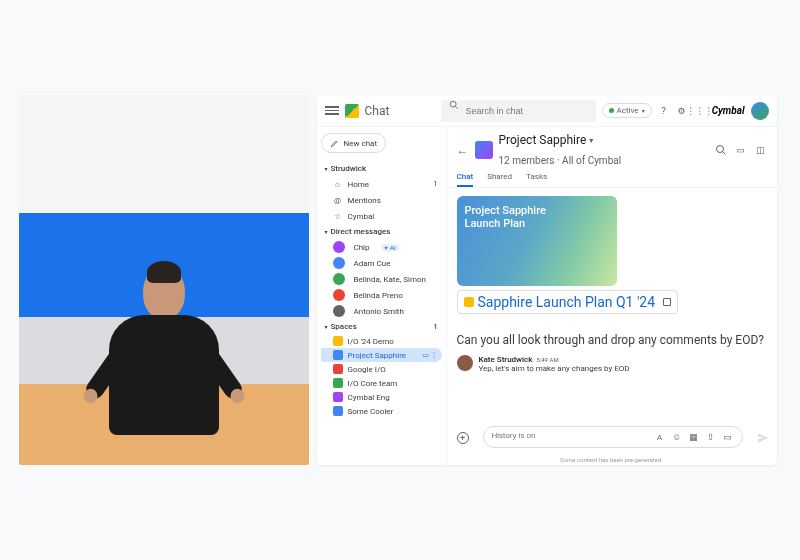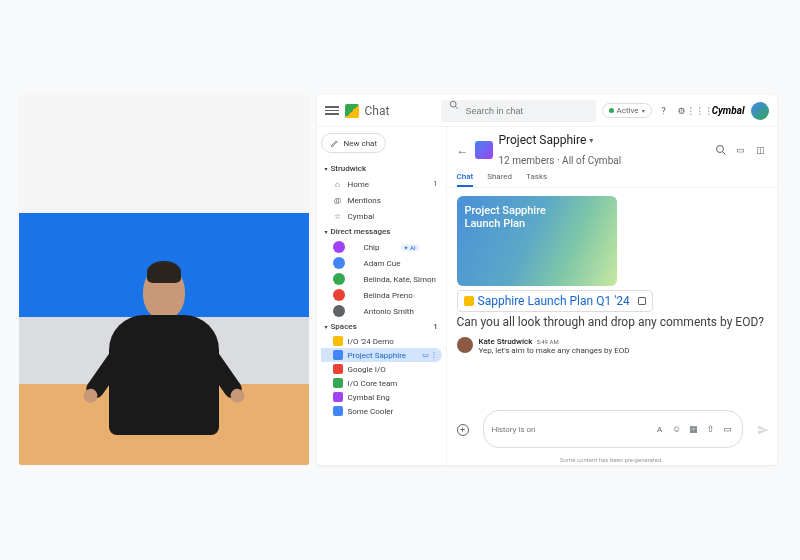--- a/index.html
+++ b/index.html
@@ -33,48 +33,48 @@
 .avatar-img { width: 18px; height: 18px; border-radius: 50%; background: linear-gradient(135deg, #4285f4, #34a853); }
 .body-row { display: flex; flex: 1; overflow: hidden; }
 .sidebar { width: 130px; border-right: 1px solid #f1f3f4; padding: 6px 4px; overflow-y: auto; flex-shrink: 0; }
 .new-chat { display: flex; align-items: center; gap: 4px; border: 1px solid #dadce0; border-radius: 12px; padding: 4px 8px; font-size: 8px; color: #3c4043; margin-bottom: 8px; width: fit-content; cursor: pointer; }
 .section-hdr { display: flex; align-items: center; gap: 3px; font-size: 8px; font-weight: 500; color: #3c4043; padding: 3px 4px; }
 .section-hdr .caret { font-size: 6px; }
 .nav-item { display: flex; align-items: center; gap: 5px; padding: 3px 4px 3px 12px; font-size: 8px; color: #3c4043; border-radius: 0 10px 10px 0; cursor: pointer; position: relative; }
 .nav-icon { width: 10px; height: 10px; display: flex; align-items: center; justify-content: center; color: #5f6368; flex-shrink: 0; }
 .mini-avatar { width: 12px; height: 12px; border-radius: 50%; flex-shrink: 0; }
 .badge-ai { font-size: 6px; background: #e8f0fe; color: #1967d2; padding: 0 3px; border-radius: 3px; margin-left: 2px; }
-.dm-row { display: flex; align-items: center; gap: 19px; padding: 2px 4px 2px 12px; font-size: 8px; color: #3c4043; cursor: pointer; }
+.dm-row { display: flex; align-items: center; gap: 9px; padding: 2px 4px 2px 12px; font-size: 8px; color: #3c4043; cursor: pointer; }
 .space-row { display: flex; align-items: center; gap: 5px; padding: 2px 4px 2px 12px; font-size: 8px; color: #3c4043; cursor: pointer; border-radius: 0 10px 10px 0; }
 .space-row.selected { background: #d2e3fc; color: #1967d2; }
 .space-icon { width: 10px; height: 10px; border-radius: 2px; flex-shrink: 0; }
 .main { flex: 1; display: flex; flex-direction: column; overflow: hidden; }
 .header-row { display: flex; align-items: center; padding: 6px 10px 2px; gap: 6px; }
 .back-arrow { font-size: 12px; color: #5f6368; cursor: pointer; }
 .space-logo { width: 18px; height: 18px; border-radius: 3px; background: linear-gradient(135deg, #4285f4, #a142f4); }
 .space-title { font-size: 12px; font-weight: 400; color: #202124; }
 .space-sub { font-size: 10px; color: #5f6368; margin-top: 8px; }
 .hdr-actions { margin-left: auto; display: flex; gap: 8px; }
 .tabs { display: flex; gap: 14px; padding: 0 10px; border-bottom: 1px solid #f1f3f4; }
 .tab { font-size: 8px; color: #5f6368; padding: 4px 0; cursor: pointer; border-bottom: 2px solid transparent; }
 .tab.active { color: #1967d2; border-bottom-color: #1967d2; font-weight: 500; }
 .chat-area { flex: 1; overflow-y: auto; padding: 8px 10px; }
 .card-preview { width: 160px; height: 90px; border-radius: 6px; background: linear-gradient(115deg, #4a90d9 0%, #5ba8c7 45%, #7fc7a8 70%, #c8e89f 100%); padding: 8px; color: #fff; font-size: 11px; font-weight: 500; line-height: 1.2; margin-bottom: 4px; }
-.attachment { display: flex; align-items: center; gap: 4px; padding: 3px 6px; border: 1px solid #dadce0; border-radius: 4px; width: fit-content; font-size: 12px; color: #1967d2; margin-bottom: 3px; }
+.attachment { display: flex; align-items: center; gap: 4px; padding: 3px 6px; border: 1px solid #dadce0; border-radius: 4px; width: fit-content; font-size: 14px; color: #1967d2; margin-bottom: 19px; }
 .slides-icon { width: 10px; height: 10px; background: #fbbc04; border-radius: 2px; }
 .copy-icon { width: 8px; height: 8px; border: 1px solid #5f6368; border-radius: 1px; margin-left: 4px; }
 .msg-text { font-size: 12px; color: #3c4043; margin-bottom: 8px; }
 .msg-row { display: flex; gap: 6px; margin-bottom: 6px; }
 .msg-avatar { width: 16px; height: 16px; border-radius: 50%; flex-shrink: 0; }
 .msg-body { flex: 1; }
 .msg-meta { display: flex; gap: 4px; align-items: baseline; }
 .msg-author { font-size: 8px; font-weight: 500; color: #202124; }
 .msg-time { font-size: 6px; color: #5f6368; }
 .msg-content { font-size: 8px; color: #3c4043; }
-.composer { margin: 4px 10px 6px; border: 1px solid #dadce0; border-radius: 16px; display: flex; align-items: center; padding: 12px 8px; gap: 6px; }
+.composer { margin: 4px 10px 6px; border: 1px solid #dadce0; border-radius: 16px; display: flex; align-items: flex-start; padding: 4px 8px; gap: 6px; }
 .composer input { border: none; outline: none; flex: 1; font-size: 8px; color: #5f6368; background: none; }
 .composer-icons { display: flex; gap: 5px; }
 .plus-circ { width: 12px; height: 12px; border: 1px solid #5f6368; border-radius: 50%; display: flex; align-items: center; justify-content: center; font-size: 9px; color: #5f6368; cursor: pointer; flex-shrink: 0; }
 .footer-note { text-align: center; font-size: 6px; color: #9aa0a6; padding: 2px; }
 .history-note { display: flex; align-items: center; gap: 4px; font-size: 7px; color: #5f6368; margin: 2px 10px; }
 .row-gap { display: flex; align-items: center; gap: 3px; }
 </style>
 </head>
 <body>
 

